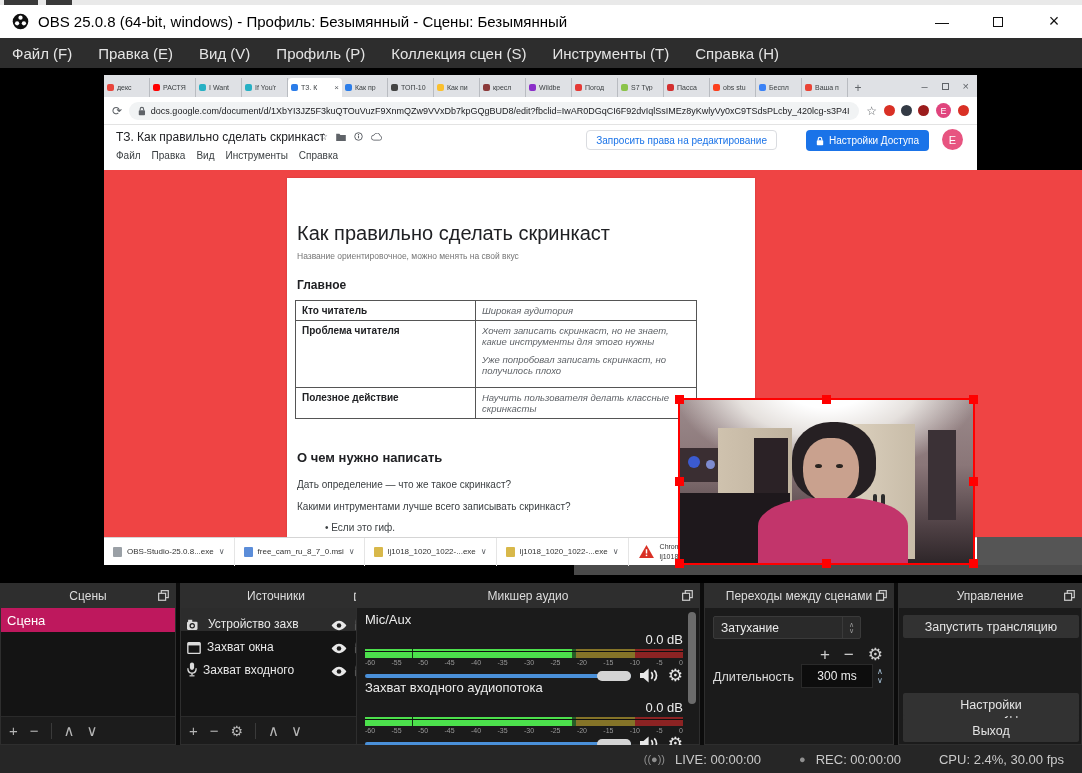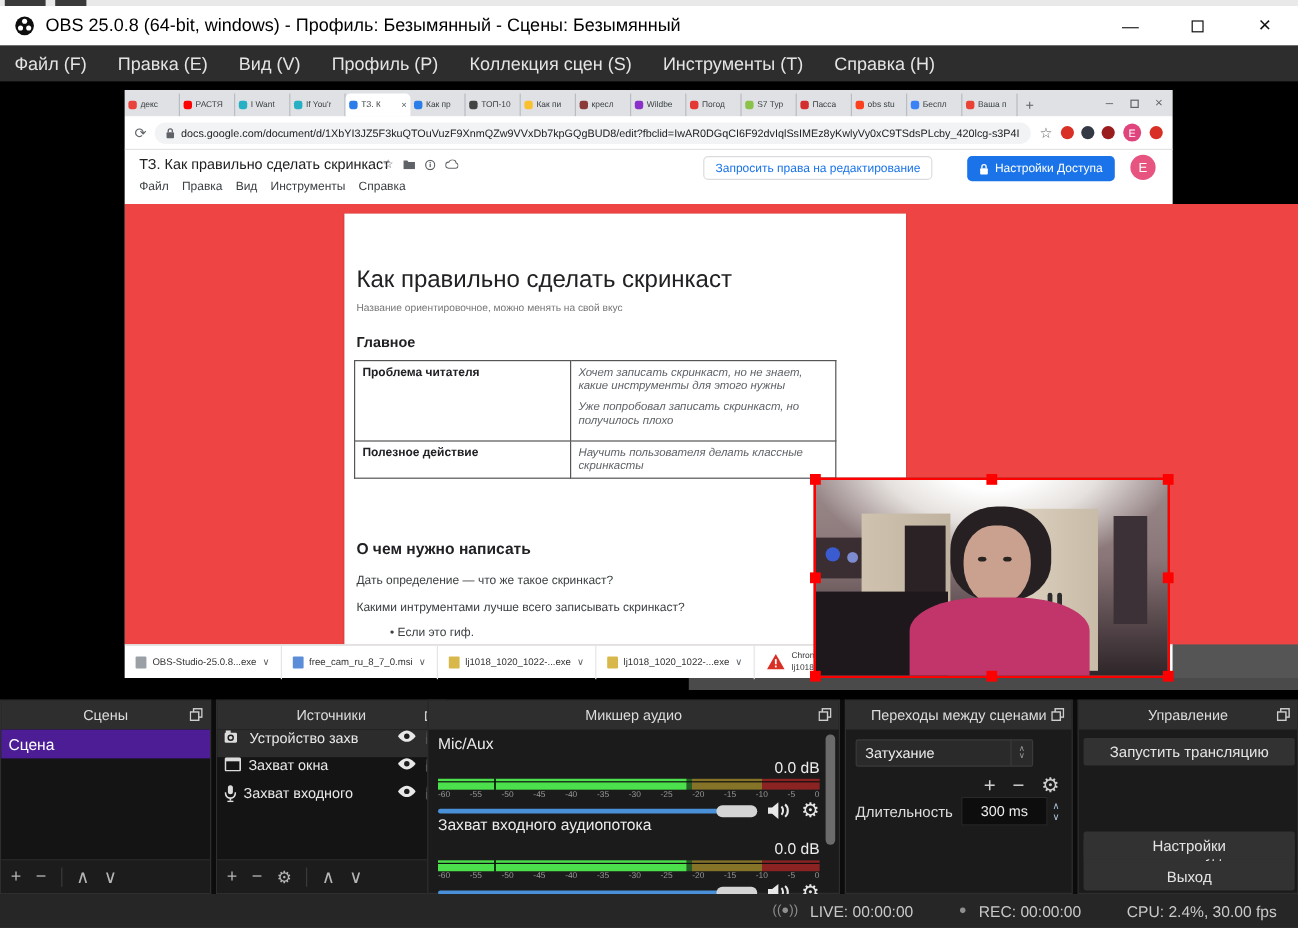--- a/index.html
+++ b/index.html
@@ -107,22 +107,22 @@
 
   
   .dock{ left:0; top:583px; width:1082px; height:162px; background:#0c0c0c; }
   .panel{ position:absolute; top:0; height:162px; background:#1b1b1b; border:1px solid #2e2e2e; }
   .phead{ position:absolute; left:0; top:0; right:0; height:24px; background:#2e2e2e; display:flex; align-items:center; justify-content:center; }
   .ptitle{ font-size:12px; color:#dcdcdc; }
   .popout{ position:absolute; right:6px; top:6px; }
   .plist{ position:absolute; left:0; top:24px; right:0; bottom:28px; background:#141414; }
   .ptoolbar{ position:absolute; left:0; bottom:0; right:0; height:28px; background:#1c1c1c; border-top:1px solid #2a2a2a; display:flex; align-items:center; gap:12px; padding:0 8px; color:#b5b5b5; font-size:15px; }
   .tb-sep{ width:1px; height:16px; background:#3a3a3a; }
-  .scene-item{ height:24px; background:#4c1d95; color:#fff; font-size:13px; display:flex; align-items:center; padding:0 6px; }
-  .src-row{ height:23px; display:flex; align-items:flex-start; gap:6px; padding:0 6px; }
+  .scene-item{ height:24px; background:#be185d; color:#fff; font-size:13px; display:flex; align-items:center; padding:0 6px; }
+  .src-row{ height:23px; display:flex; align-items:flex-end; gap:6px; padding:0 6px; }
   .src-row.sel{ background:#2c2c2c; }
   .src-name{ flex:1; font-size:12px; color:#e8e8e8; white-space:nowrap; overflow:hidden; }
 
   
   .chan{ position:absolute; left:8px; right:16px; height:60px; }
   .chan-top{ display:flex; justify-content:space-between; }
   .chan-name{ font-size:13px; color:#ececec; }
   .chan-db{ font-size:13px; color:#ececec;margin-top:20px; }
   .meter{ margin-top:2px; height:9px; position:relative;
     background:linear-gradient(90deg, #265c26 0 66.5%, #857428 66.5% 85%, #8c2323 85% 100%); }
@@ -356,20 +356,24 @@
         <div class="d-avatar">Е</div>
       </div>
 
       <div class="abs docsbody">
         <div class="page">
           <div class="doc-h1">Как правильно сделать скринкаст</div>
           <div class="doc-sub">Название ориентировочное, можно менять на свой вкус</div>
           <div class="doc-h2a">Главное</div>
           <table class="doc-table">
             <tbody>
+                <tr>
+              <td class="k">Кто читатель</td>
+              <td class="v">Широкая аудитория</td>
+            </tr>
             <tr>
               <td class="k">Проблема читателя</td>
               <td class="v">
                 <p>Хочет записать скринкаст, но не знает, какие инструменты для этого нужны</p>
                 <p>Уже попробовал записать скринкаст, но получилось плохо</p>
               </td>
             </tr>
             <tr>
               <td class="k">Полезное действие</td>
               <td class="v">Научить пользователя делать классные скринкасты</td>

